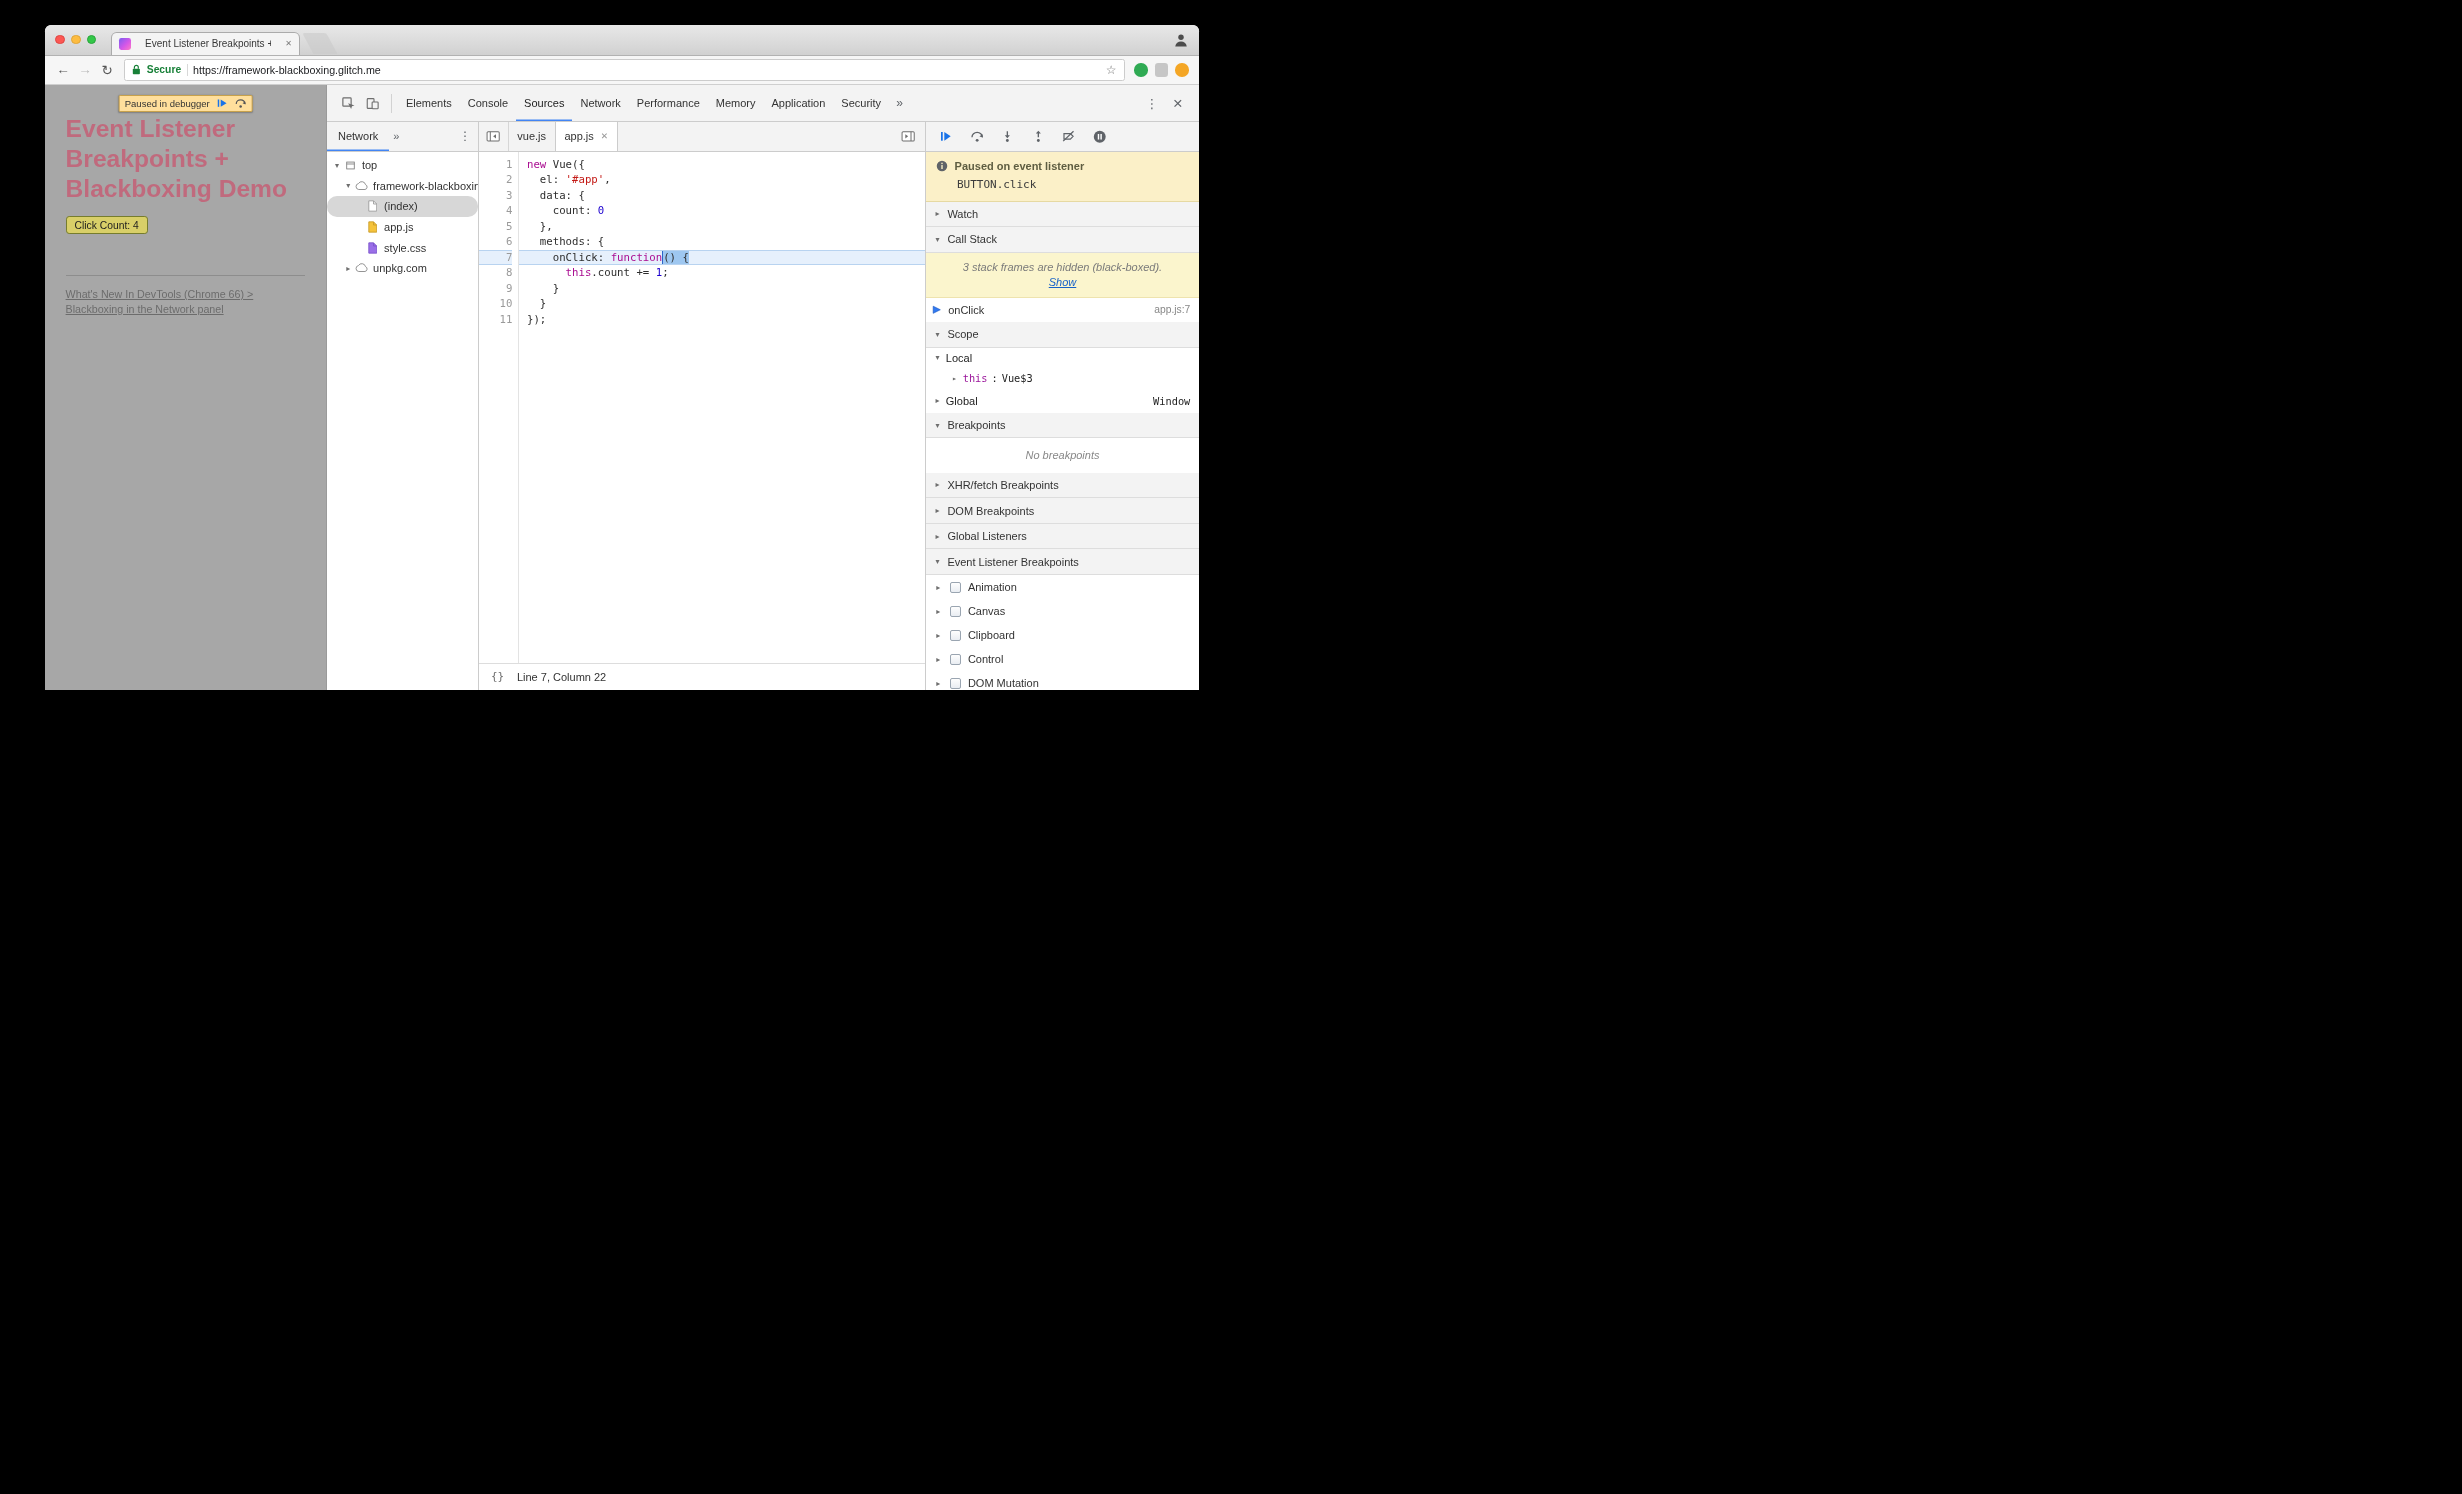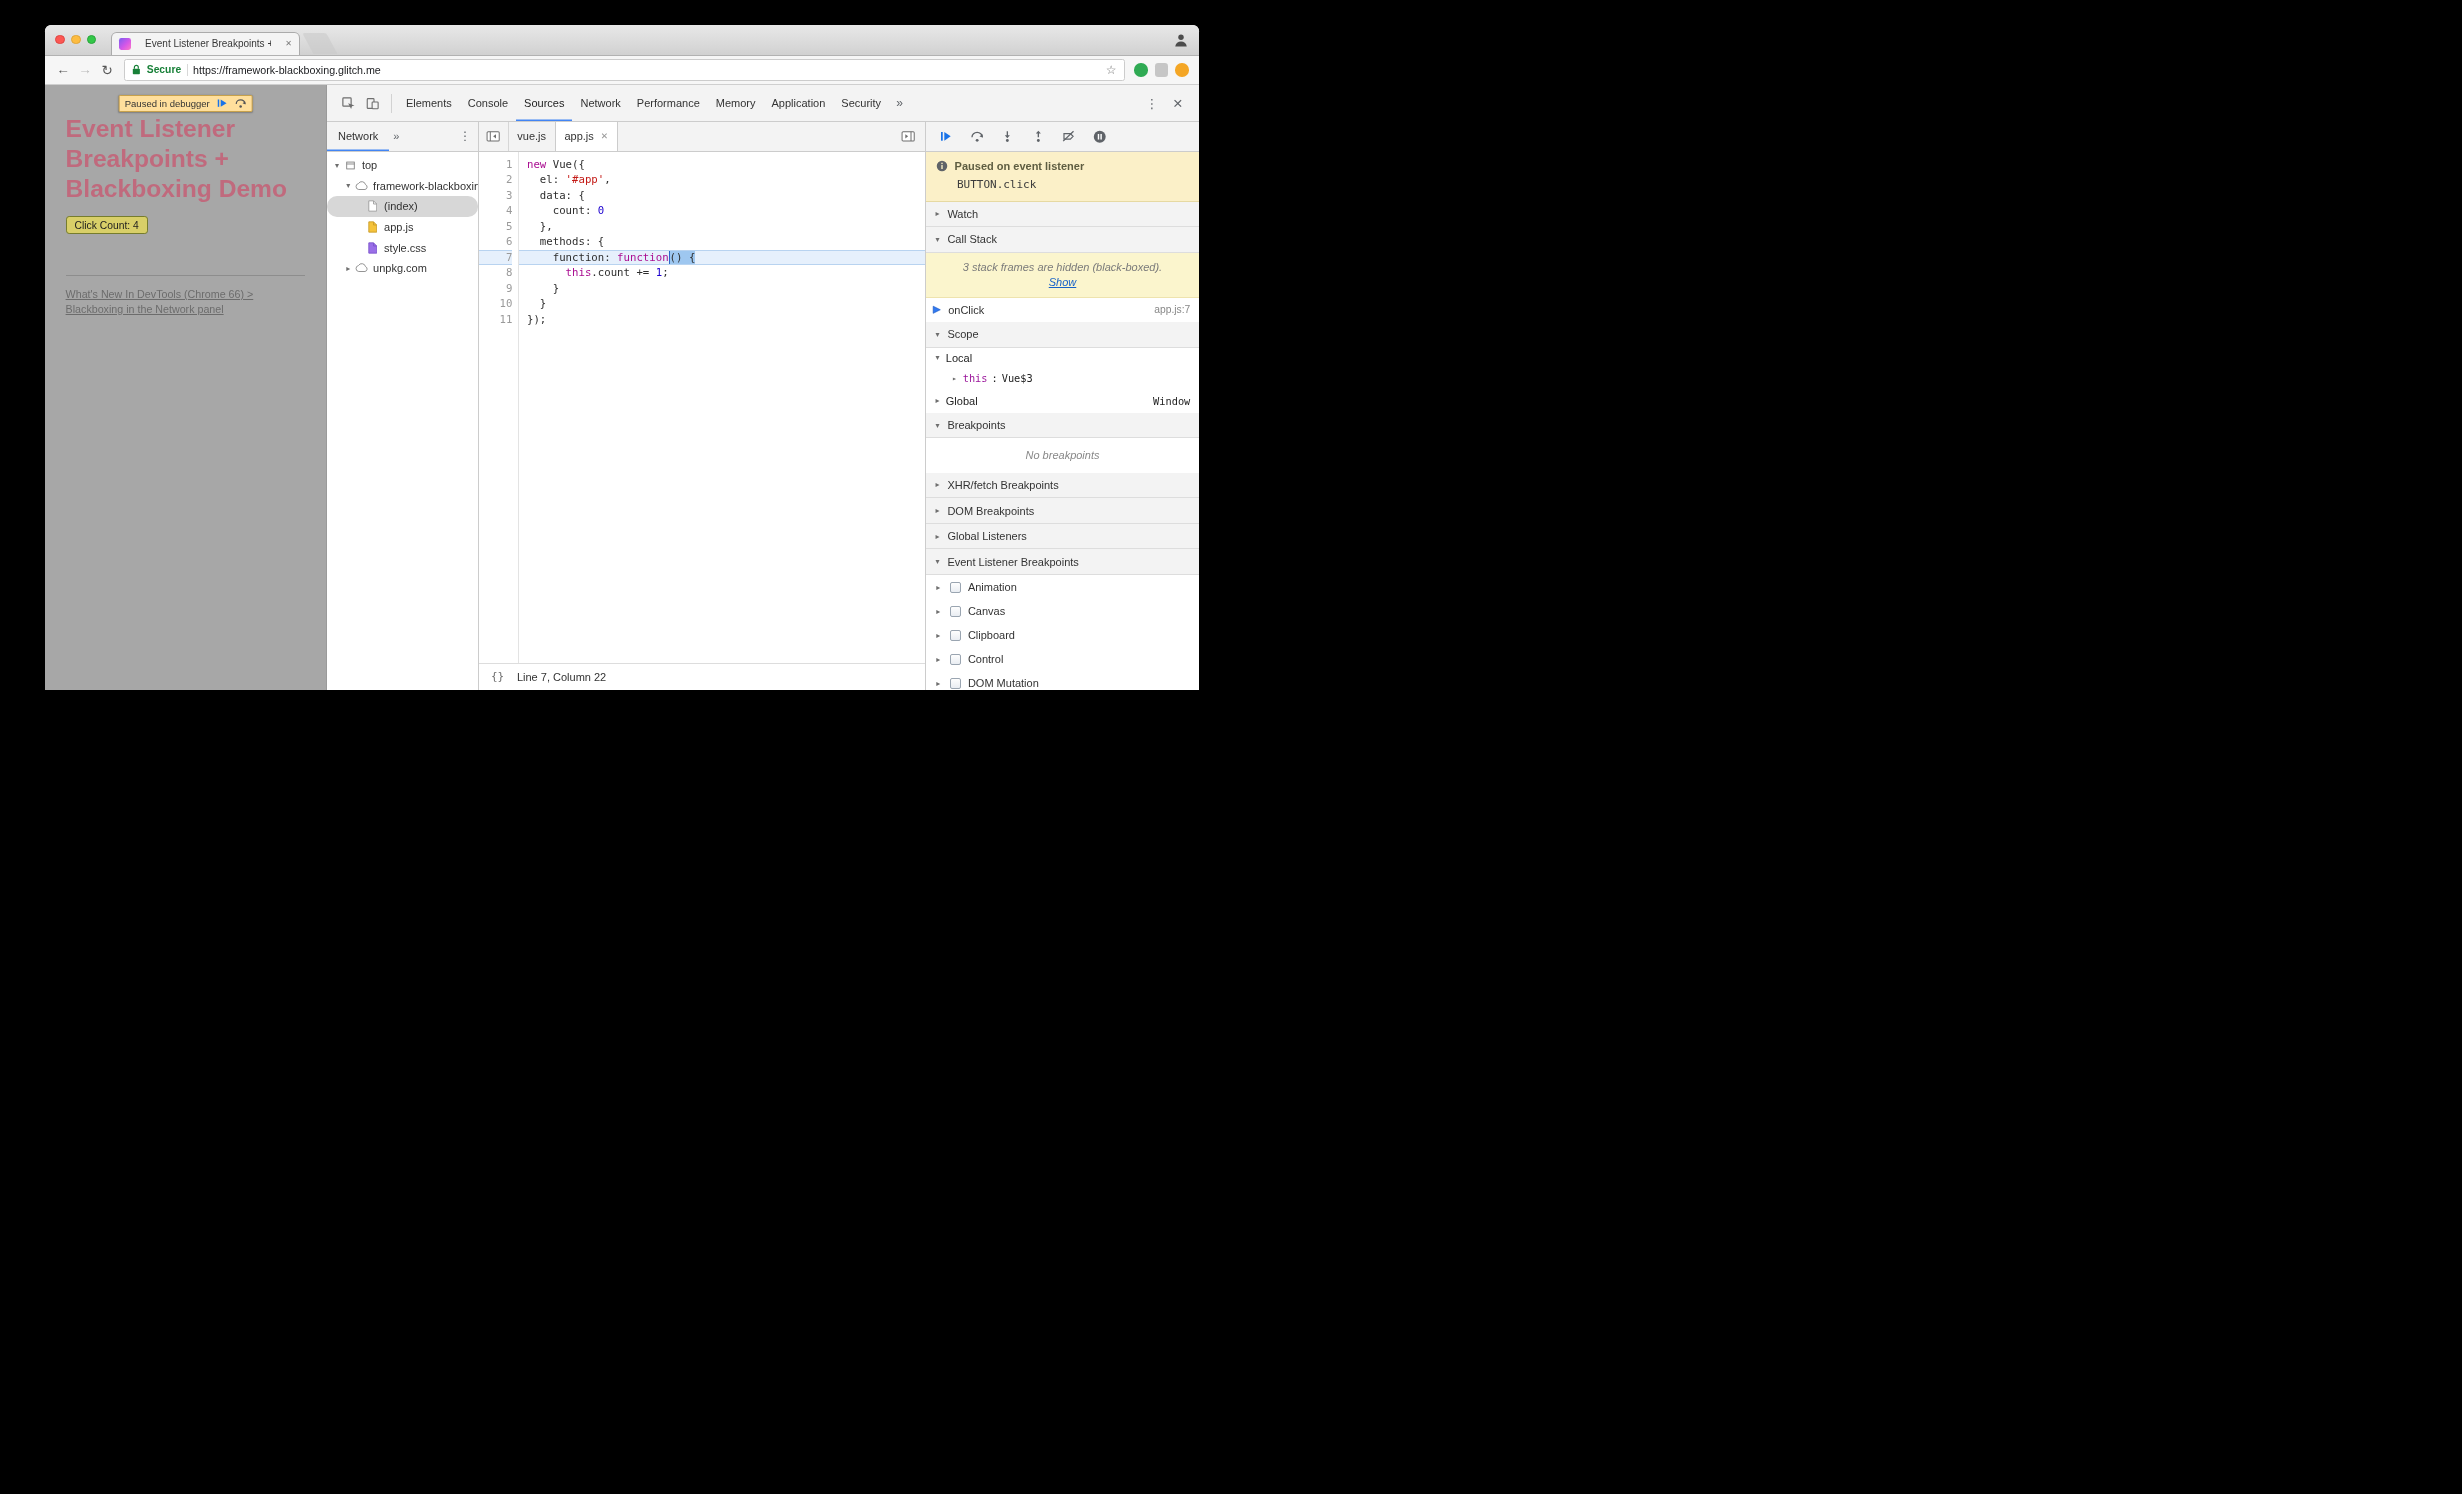--- a/index.html
+++ b/index.html
@@ -364,21 +364,21 @@
                 <div>10</div>
                 <div>11</div>
               </div>
             <div class="codecol">
                 <div class="cline"><span class="tk-kw">new</span><span> Vue({</span></div>
                 <div class="cline"><span>  el: </span><span class="tk-str">'#app'</span><span>,</span></div>
                 <div class="cline"><span>  data: {</span></div>
                 <div class="cline"><span>    count: </span><span class="tk-num">0</span></div>
                 <div class="cline"><span>  },</span></div>
                 <div class="cline"><span>  methods: {</span></div>
-                <div class="cline exec"><span>    function: </span><span class="tk-kw">function</span><span class="tk-sel">() {</span></div>
+                <div class="cline exec"><span>    onClick: </span><span class="tk-kw">function</span><span class="tk-sel">() {</span></div>
                 <div class="cline"><span>      </span><span class="tk-kw">this</span><span>.count += </span><span class="tk-num">1</span><span>;</span></div>
                 <div class="cline"><span>    }</span></div>
                 <div class="cline"><span>  }</span></div>
                 <div class="cline"><span>});</span></div>
               </div>
           </div>
           <div class="statusbar">
             <span class="pp">{}</span>
             <span>Line 7, Column 22</span>
           </div>

